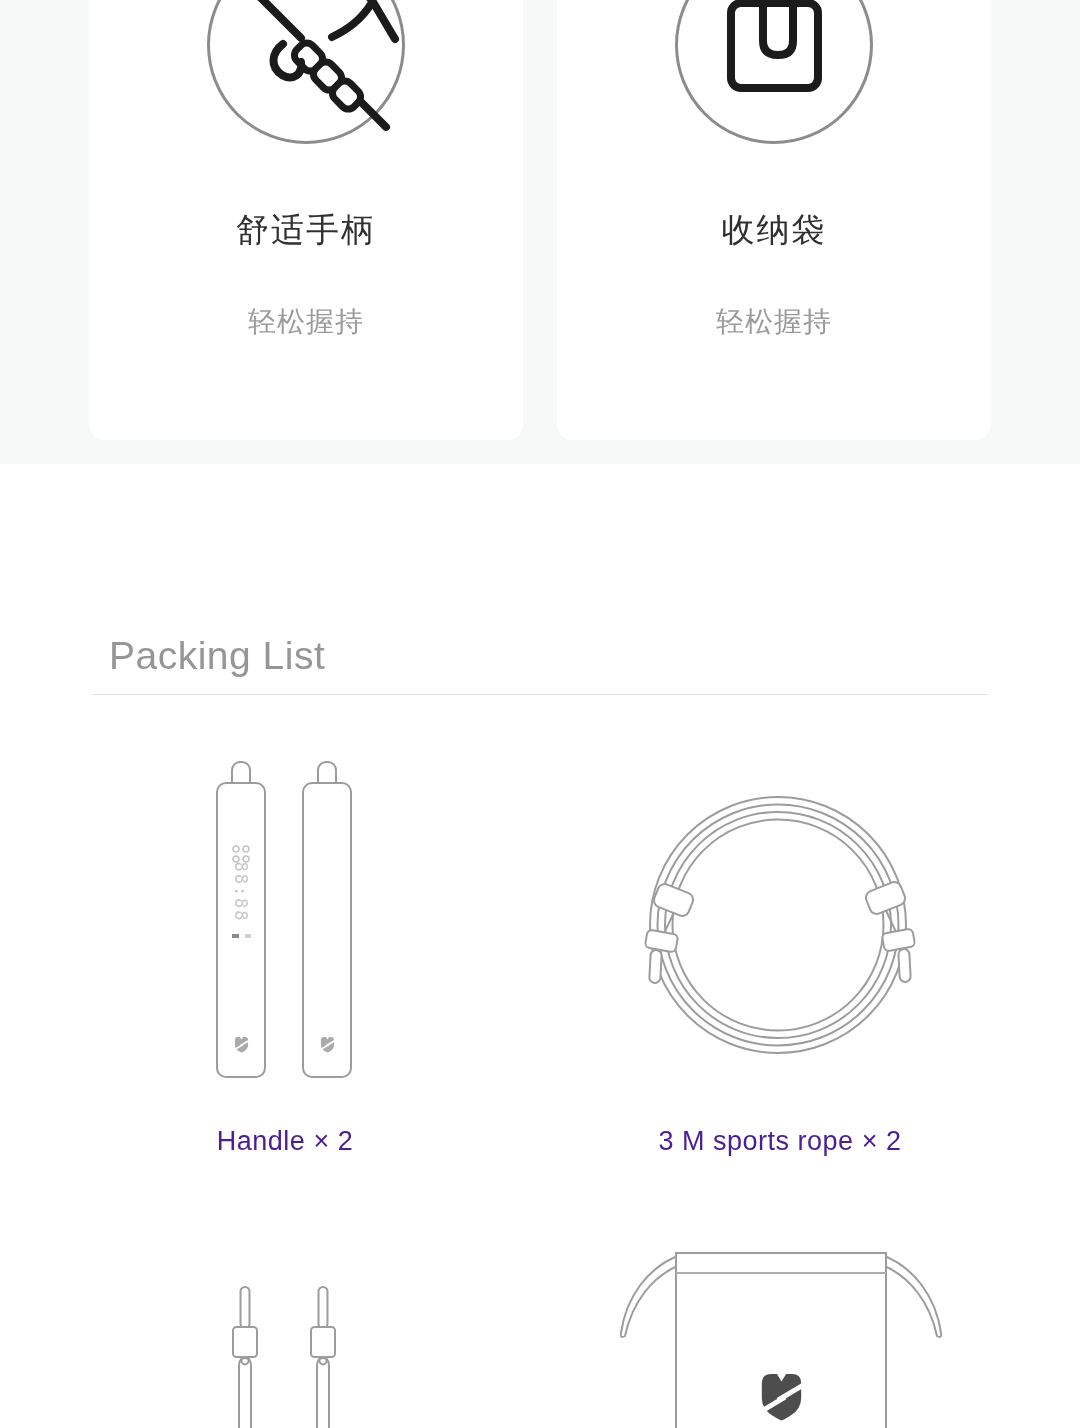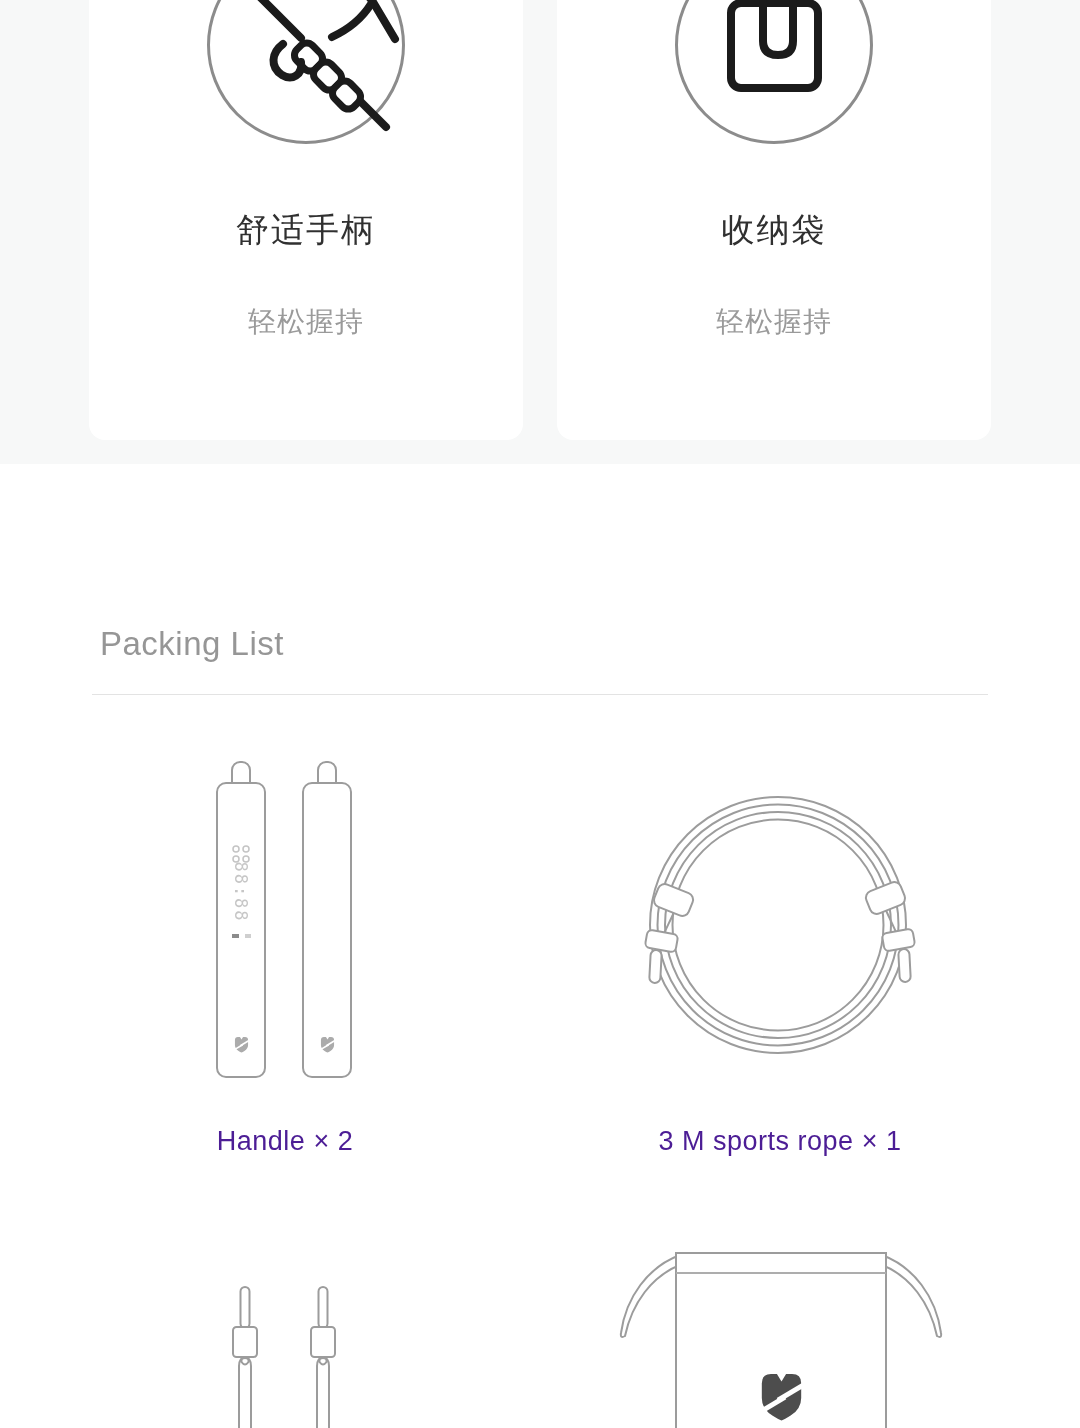--- a/index.html
+++ b/index.html
@@ -21,22 +21,22 @@
     position:absolute;left:0;top:292px;width:100%;text-align:center;
     font-size:33px;font-weight:500;color:#303030;letter-spacing:2px;
   }
   .card-sub{
     position:absolute;left:0;top:382px;width:100%;text-align:center;
     font-size:28px;color:#9a9a9a;line-height:48px;letter-spacing:1px;
   }
   .card-sub span{display:block;}
   
   .packing-heading{
-    position:absolute;left:93px;top:618px;margin:7px;
-    font-size:33px;font-weight:400;color:#969696;letter-spacing:0.5px;
+    position:absolute;left:93px;top:618px;margin:16px;
+    font-size:39px;font-weight:400;color:#969696;letter-spacing:0.5px;
   }
   .divider{position:absolute;left:92px;top:694px;width:896px;height:1px;background:#e3e3e3;}
   .art{position:absolute;}
   .handles-art{left:205px;top:750px;}
   .rope-art{left:630px;top:780px;}
   .cords-art{left:230px;top:1285px;}
   .bag-art{left:610px;top:1245px;}
   .item-label{
     position:absolute;top:1126px;font-size:27px;color:#4c1d95;
     text-align:center;letter-spacing:0.5px;
@@ -144,21 +144,21 @@
       <rect class="line-fill" x="20" y="170" width="11" height="33" rx="5.5" transform="rotate(3 25.5 186)"></rect>
     </g>
 
     <g>
       <path class="line" d="M254,126 C262,144 269,156 273,171"></path>
       <rect class="line-fill" x="237" y="106" width="37" height="24" rx="7" transform="rotate(-22 255.5 118)"></rect>
       <rect class="line-fill" x="253" y="151" width="31" height="18" rx="5" transform="rotate(-10 268.5 160)"></rect>
       <rect class="line-fill" x="269" y="169" width="11" height="33" rx="5.5" transform="rotate(-3 274.5 185)"></rect>
     </g>
   </svg>
-  <div class="item-label label-rope">3 M sports rope × 1</div>
+  <div class="item-label label-rope">3 M sports rope × 2</div>
 
   <svg class="art cords-art" width="110" height="143" viewBox="0 0 110 143">
     <g>
       <rect class="line-fill" x="10.5" y="2" width="9" height="41" rx="4.5"></rect>
       <rect class="line-fill" x="3" y="42" width="24" height="30" rx="3.5"></rect>
       <path class="line-fill" d="M9,143 L9,81 Q9,73 15,73 Q21,73 21,81 L21,143"></path>
       <path class="line" d="M11.5,72 L11.5,77 Q15,82 18.5,77 L18.5,72" stroke-width="1.5"></path>
     </g>
     <g transform="translate(78,0)">
       <rect class="line-fill" x="10.5" y="2" width="9" height="41" rx="4.5"></rect>

